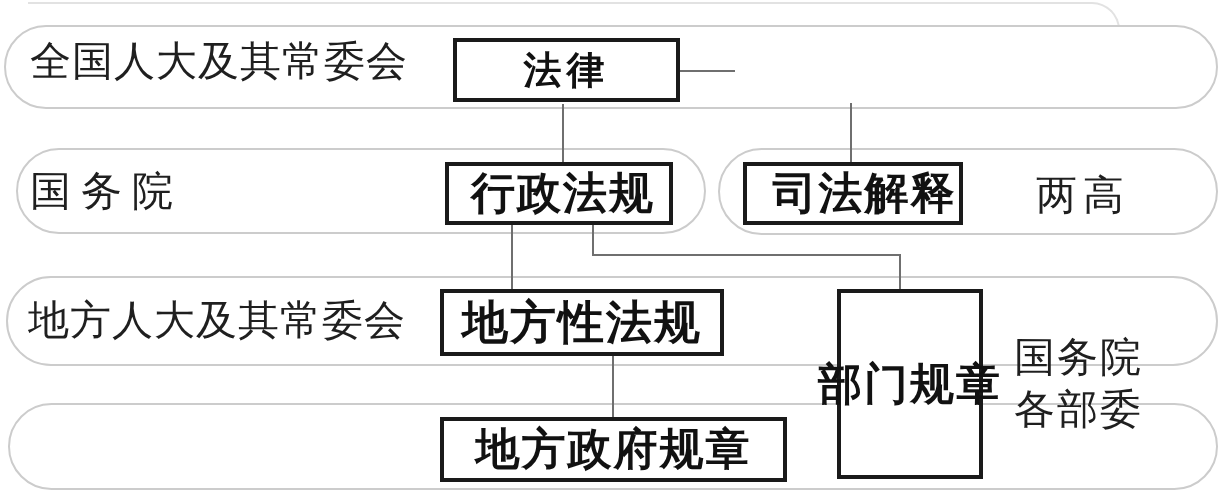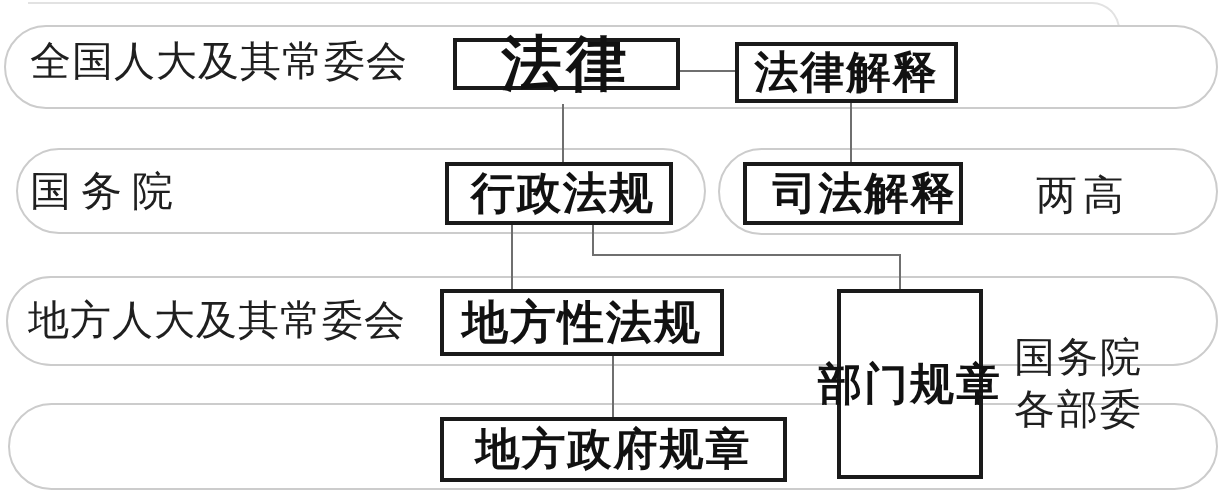--- a/index.html
+++ b/index.html
@@ -58,25 +58,22 @@
 
   <div class="connector" style="left:680px;top:70px;width:55px;height:2px;"></div>
   <div class="connector" style="left:562px;top:104px;width:2px;height:58px;"></div>
   <div class="connector" style="left:850px;top:103px;width:2px;height:59px;"></div>
   <div class="connector" style="left:511px;top:225px;width:2px;height:64px;"></div>
   <div class="connector" style="left:592px;top:225px;width:2px;height:31px;"></div>
   <div class="connector" style="left:592px;top:254px;width:309px;height:2px;"></div>
   <div class="connector" style="left:899px;top:254px;width:2px;height:35px;"></div>
   <div class="connector" style="left:612px;top:356px;width:2px;height:61px;"></div>
 
-  <div class="node" style="left:453px;top:38px;width:227px;height:52px;font-size:60px;letter-spacing:5px;">
+  <div class="node" style="left:453px;top:38px;width:227px;height:64px;font-size:38px;letter-spacing:5px;">
     <span>法律</span>
-  </div>
-  <div class="node" style="left:735px;top:42px;width:223px;height:61px;">
-    <span>法律解释</span>
   </div>
   <div class="node" style="left:445px;top:162px;width:228px;height:63px;padding-left:8px;">
     <span>行政法规</span>
   </div>
   <div class="node" style="left:743px;top:162px;width:220px;height:63px;padding-left:23px;">
     <span>司法解释</span>
   </div>
   <div class="node" style="left:440px;top:289px;width:284px;height:67px;font-size:46px;">
     <span>地方性法规</span>
   </div>

